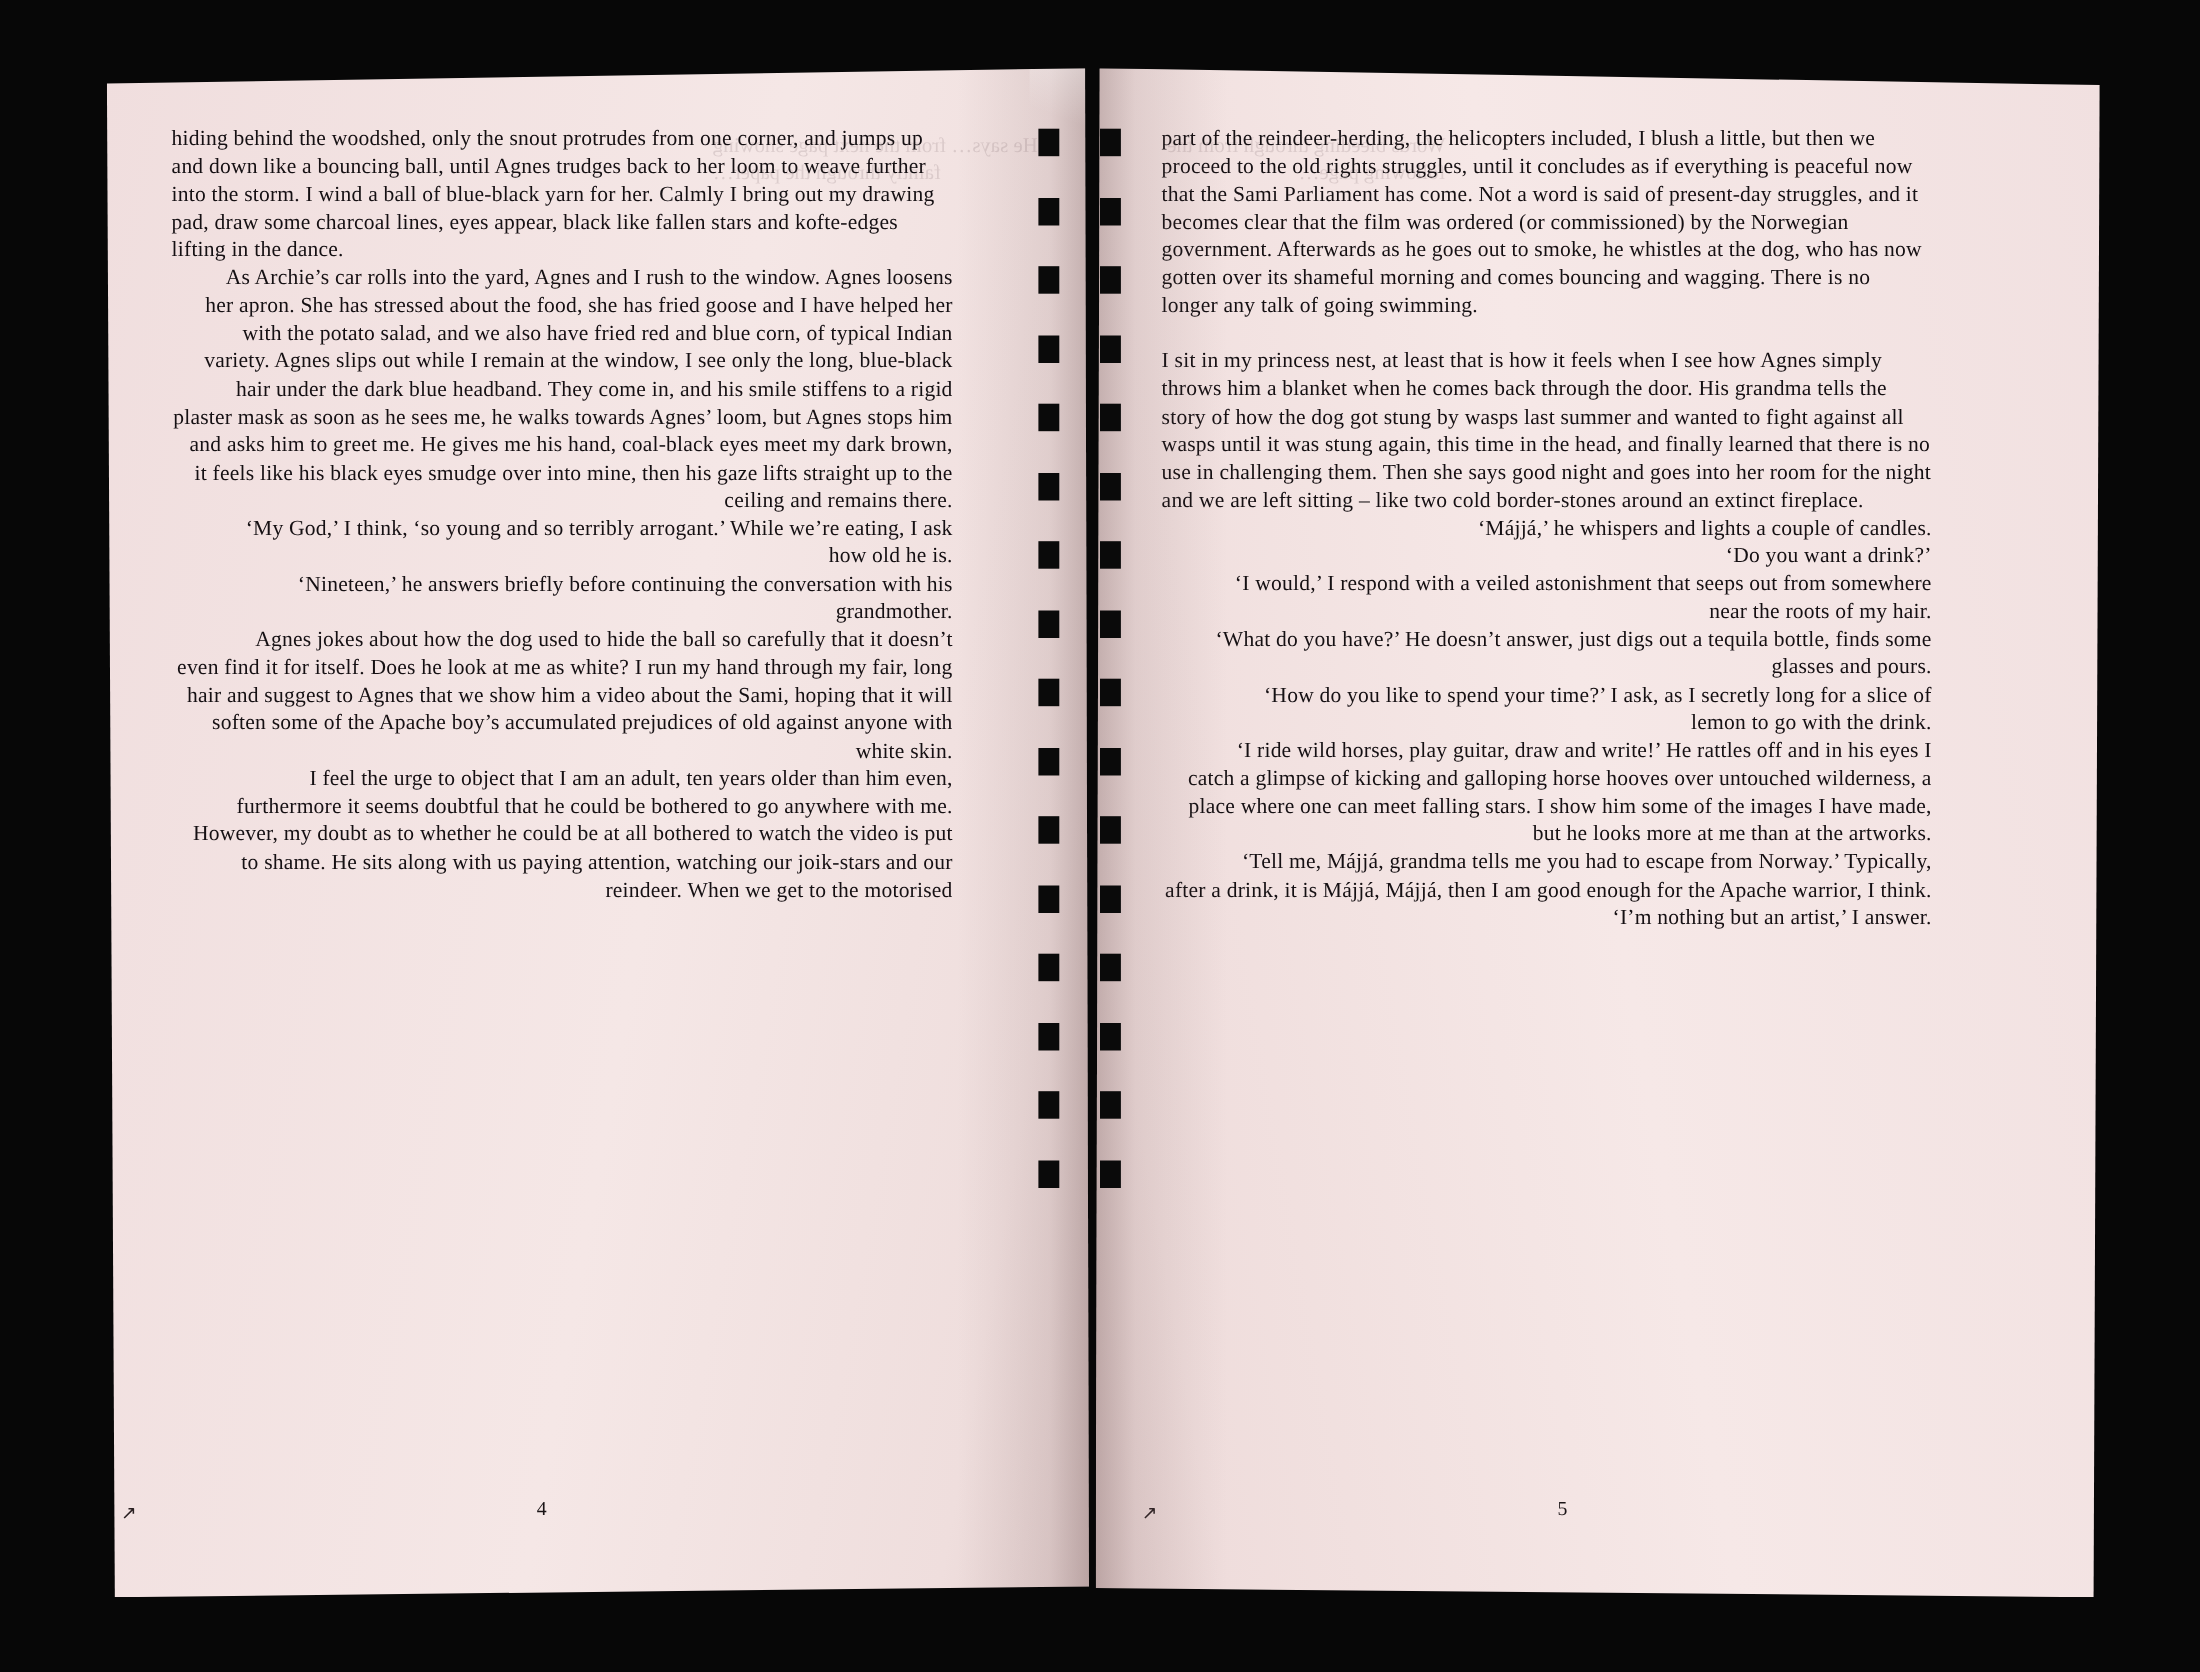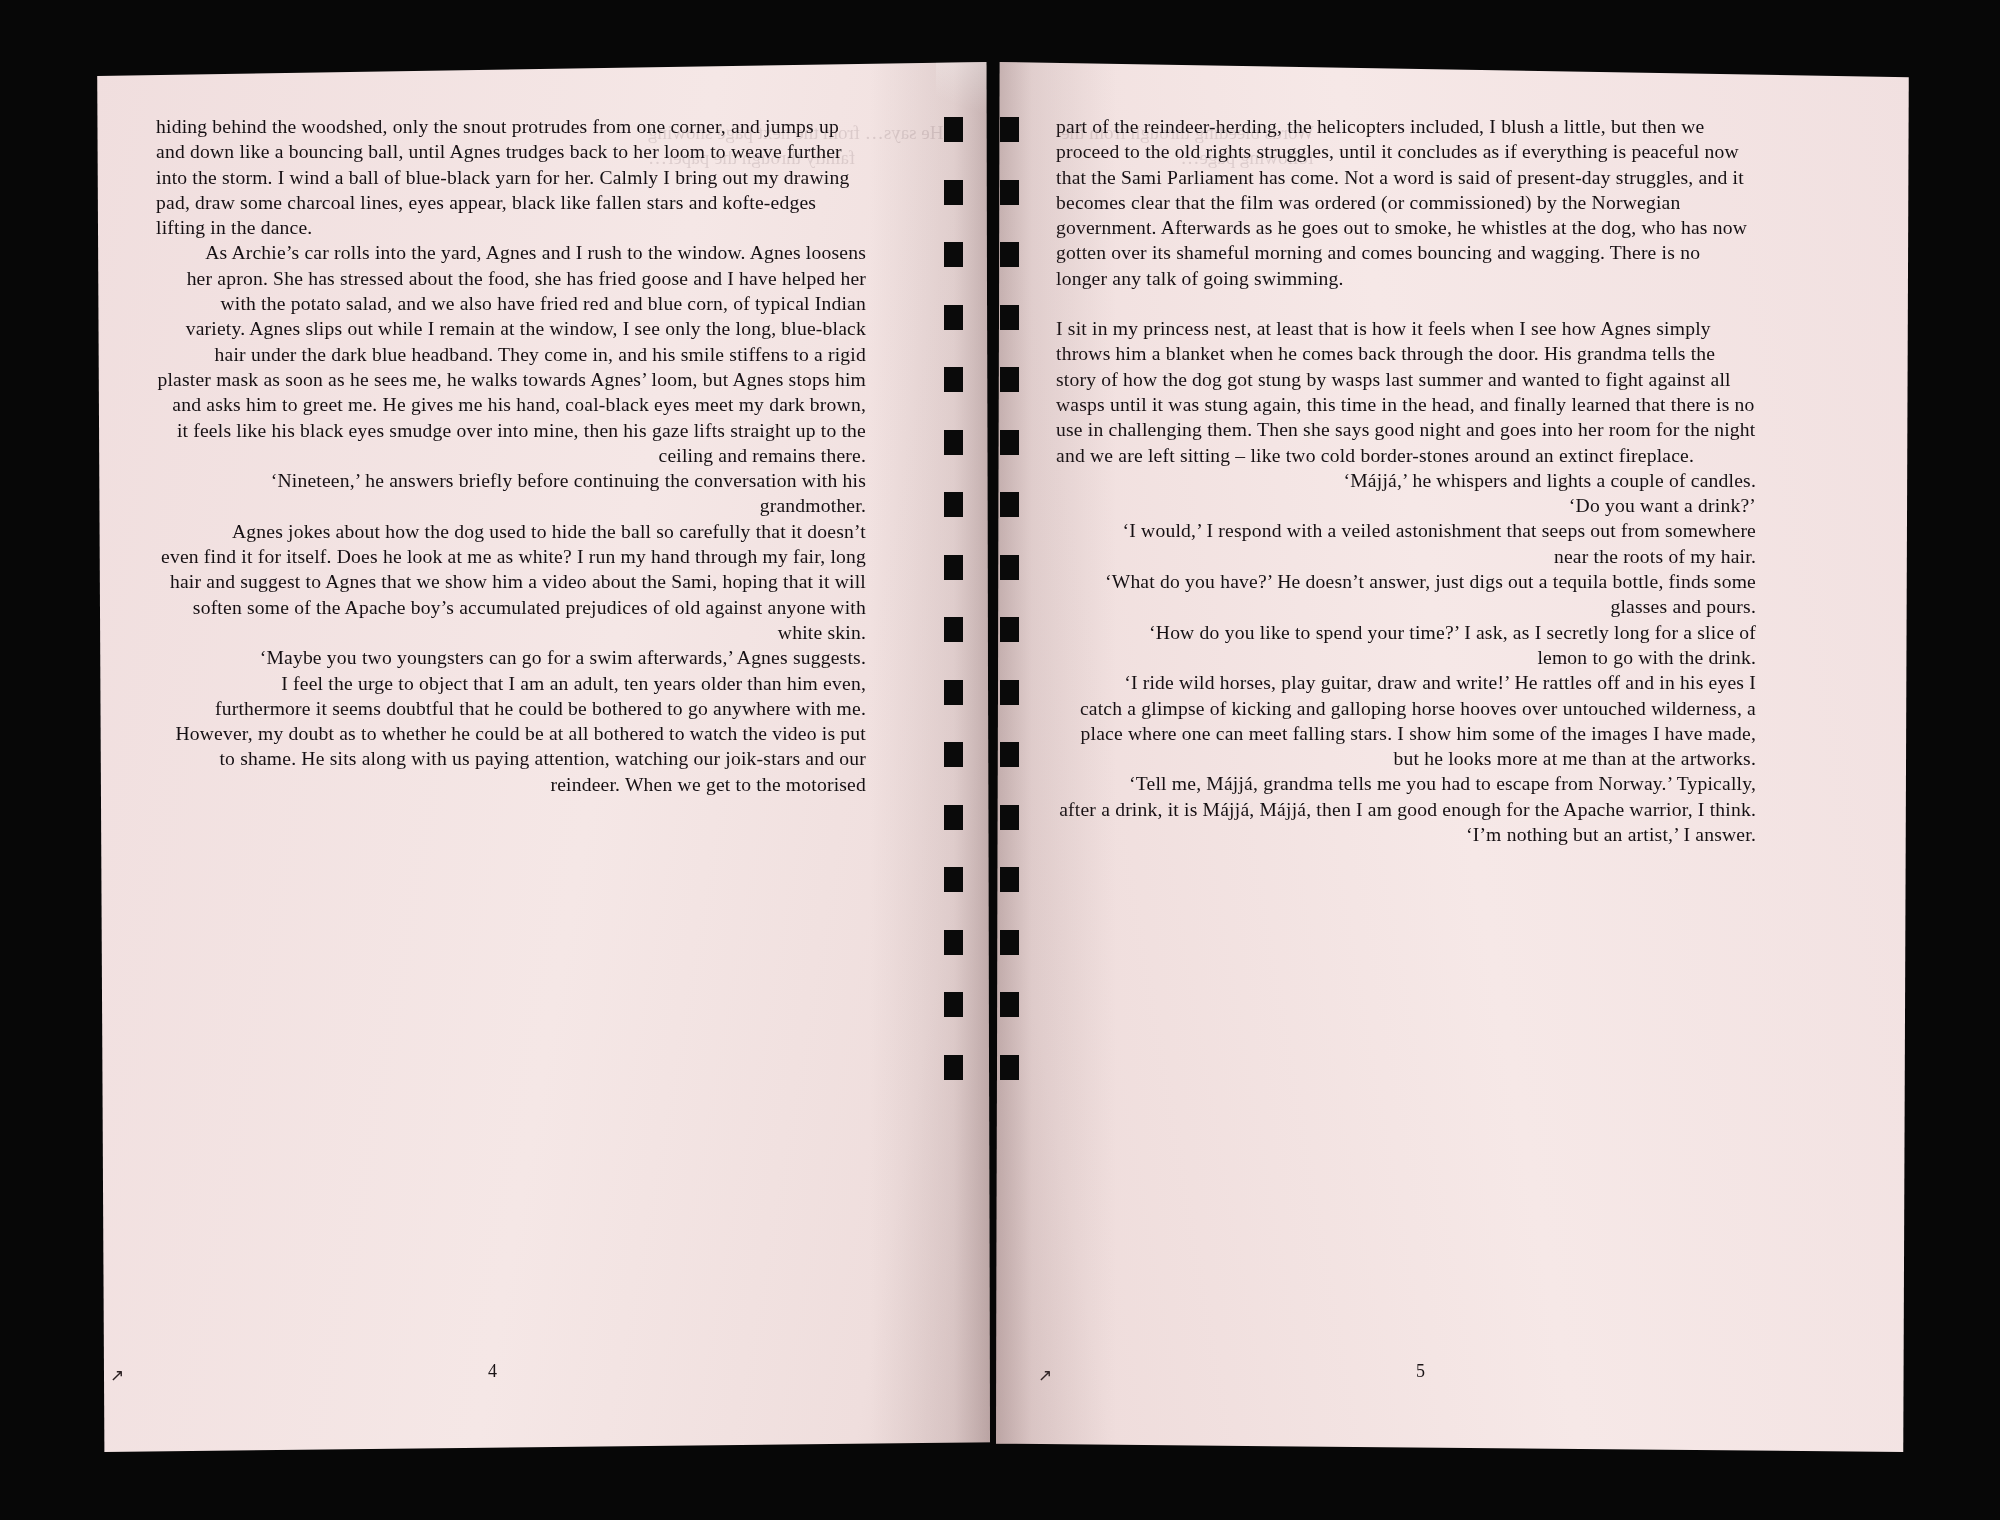--- a/index.html
+++ b/index.html
@@ -182,23 +182,23 @@
 
 <div class="stage">
 
   <div class="spread">
 
     <div class="page left">
       <div class="ghost g-right">He says… from the next page showing faintly through the paper…</div>
       <div class="text-col left-col">
         <p>hiding behind the woodshed, only the snout protrudes from one corner, and jumps up and down like a bouncing ball, until Agnes trudges back to her loom to weave further into the storm. I wind a ball of blue-black yarn for her. Calmly I bring out my drawing pad, draw some charcoal lines, eyes appear, black like fallen stars and kofte-edges lifting in the dance.</p>
         <p class="ind">As Archie’s car rolls into the yard, Agnes and I rush to the window. Agnes loosens her apron. She has stressed about the food, she has fried goose and I have helped her with the potato salad, and we also have fried red and blue corn, of typical Indian variety. Agnes slips out while I remain at the window, I see only the long, blue-black hair under the dark blue headband. They come in, and his smile stiffens to a rigid plaster mask as soon as he sees me, he walks towards Agnes’ loom, but Agnes stops him and asks him to greet me. He gives me his hand, coal-black eyes meet my dark brown, it feels like his black eyes smudge over into mine, then his gaze lifts straight up to the ceiling and remains there.</p>
+        <p class="ind">‘My God,’ I think, ‘so young and so terribly arrogant.’ While we’re eating, I ask how old he is.</p>
         <p class="ind">‘Nineteen,’ he answers briefly before continuing the conversation with his grandmother.</p>
         <p class="ind">Agnes jokes about how the dog used to hide the ball so carefully that it doesn’t even find it for itself. Does he look at me as white? I run my hand through my fair, long hair and suggest to Agnes that we show him a video about the Sami, hoping that it will soften some of the Apache boy’s accumulated prejudices of old against anyone with white skin.</p>
-        <p class="ind">‘Maybe you two youngsters can go for a swim afterwards,’ Agnes suggests.</p>
         <p class="ind">I feel the urge to object that I am an adult, ten years older than him even, furthermore it seems doubtful that he could be bothered to go anywhere with me. However, my doubt as to whether he could be at all bothered to watch the video is put to shame. He sits along with us paying attention, watching our joik-stars and our reindeer. When we get to the motorised</p>
       </div>
       <div class="corner-mark l">↗</div>
       <div class="folio left-folio">4</div>
       <div class="gutter-shade-left"></div>
       <div class="page-curve-left"></div>
     </div>
 
     <div class="page right">
       <div class="ghost g-left">Words bleeding through from the following page…</div>

